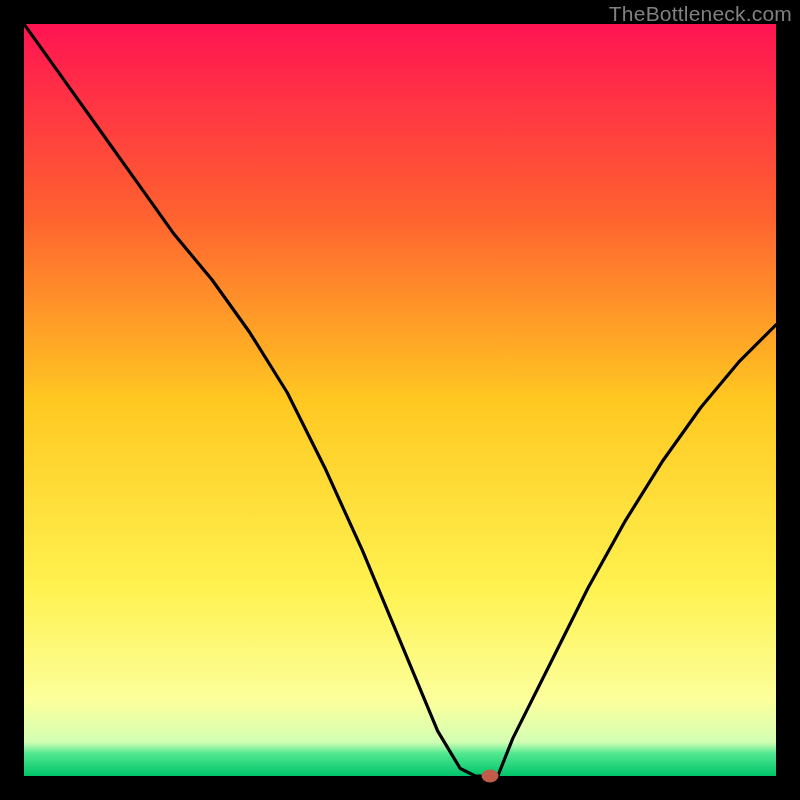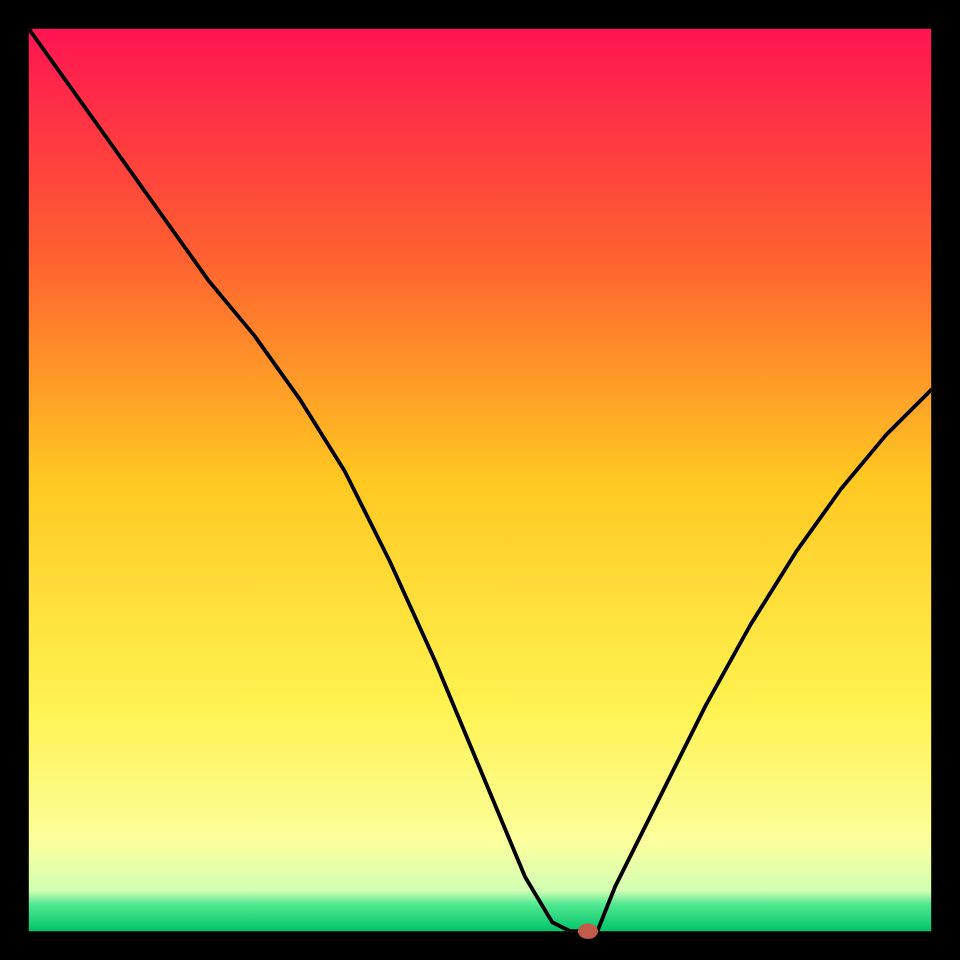--- a/index.html
+++ b/index.html
@@ -63,13 +63,14 @@
 </head>
 <body>
 
 <div class="frame">
   <div class="plot">
     <svg class="curve" viewBox="0 0 752 752" preserveAspectRatio="none">
       <path d="M 0.0 0.0 L 37.6 52.6 L 75.2 105.3 L 112.8 157.9 L 150.4 210.6 L 188.0 255.7 L 225.6 308.3 L 263.2 368.5 L 300.8 443.7 L 338.4 526.4 L 376.0 616.6 L 413.6 706.9 L 436.2 744.5 L 451.2 752.0 L 473.8 752.0 L 488.8 714.4 L 526.4 639.2 L 564.0 564.0 L 601.6 496.3 L 639.2 436.2 L 676.8 383.5 L 714.4 338.4 L 752.0 300.8" fill="none" stroke="#000" stroke-width="3.2" stroke-linejoin="round" stroke-linecap="round"></path>
     </svg>
     <div class="marker" style="left: 466.24px; top: 752px;"></div>
   </div>
+  <div class="watermark">TheBottleneck.com</div>
 </div>
 
 </body></html>

